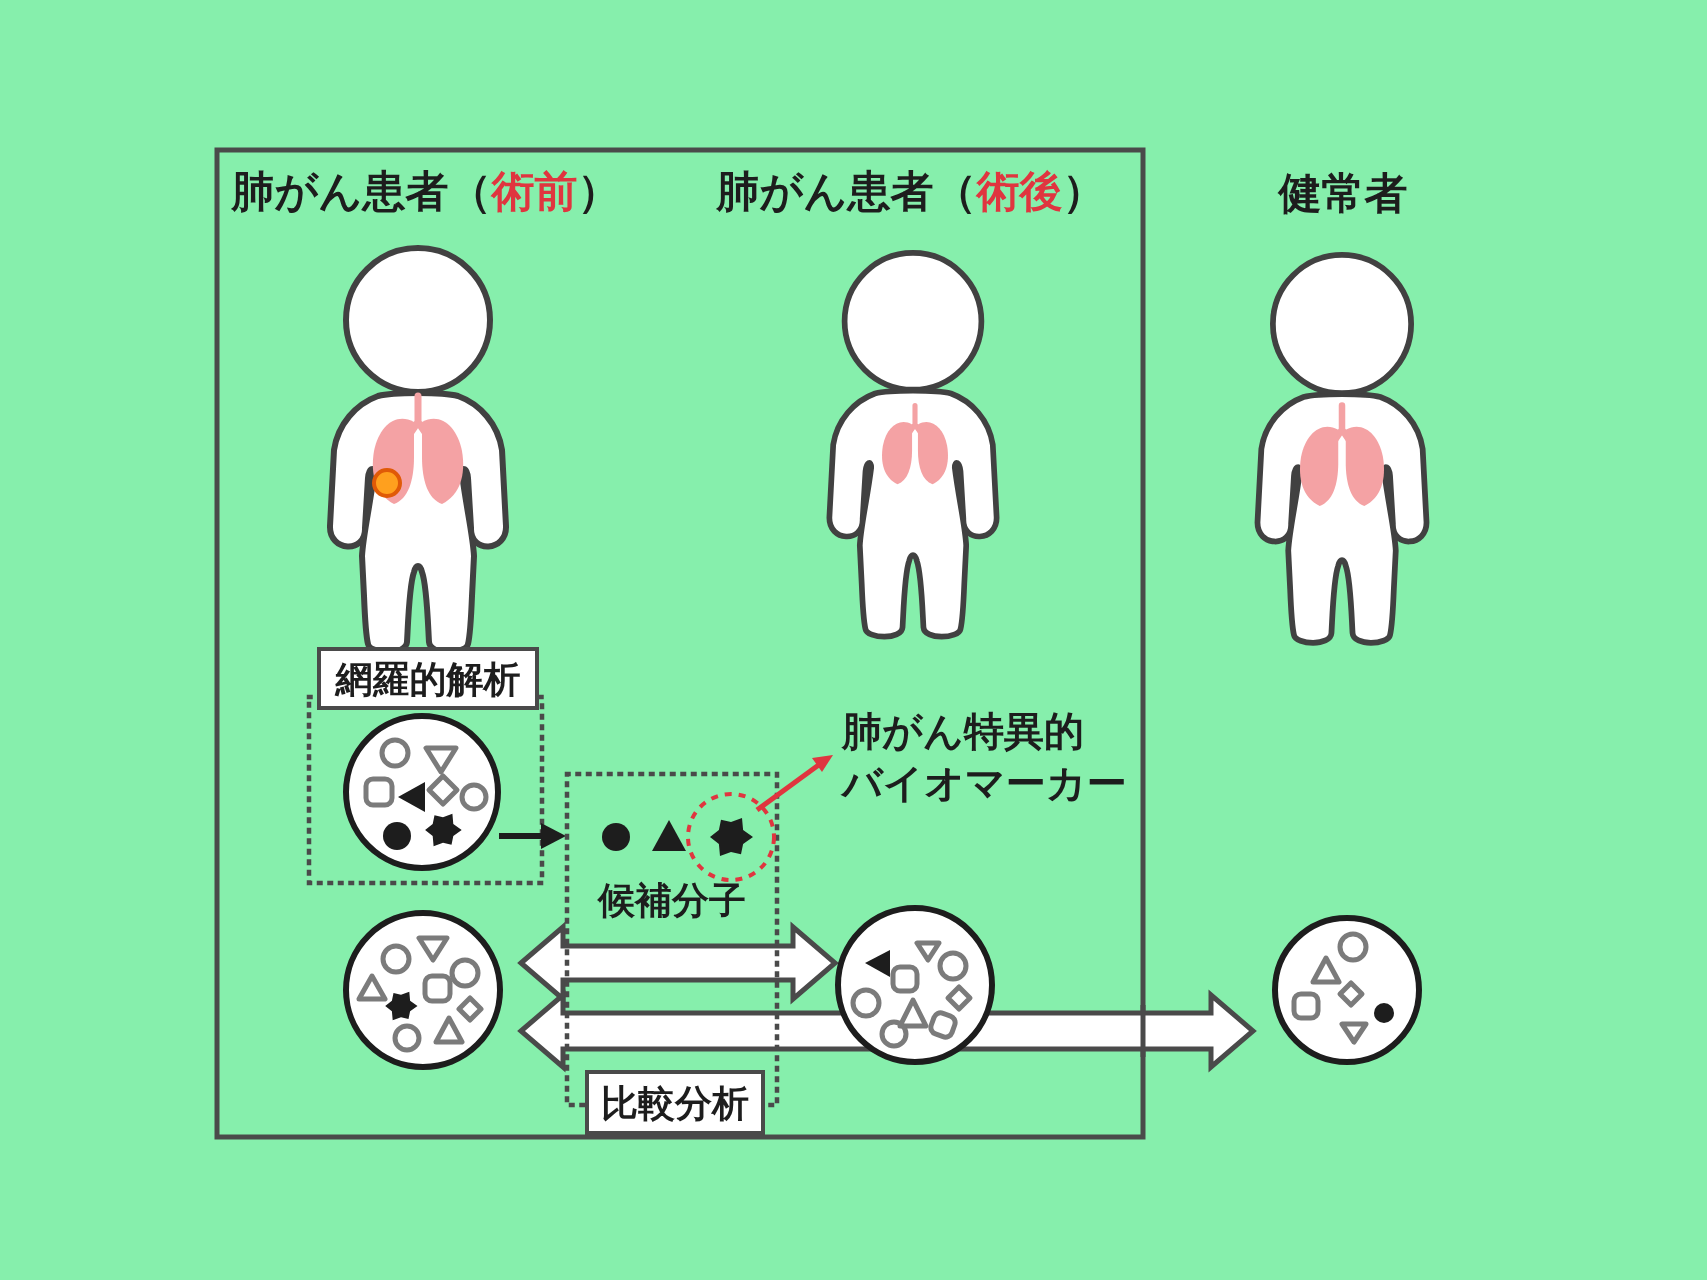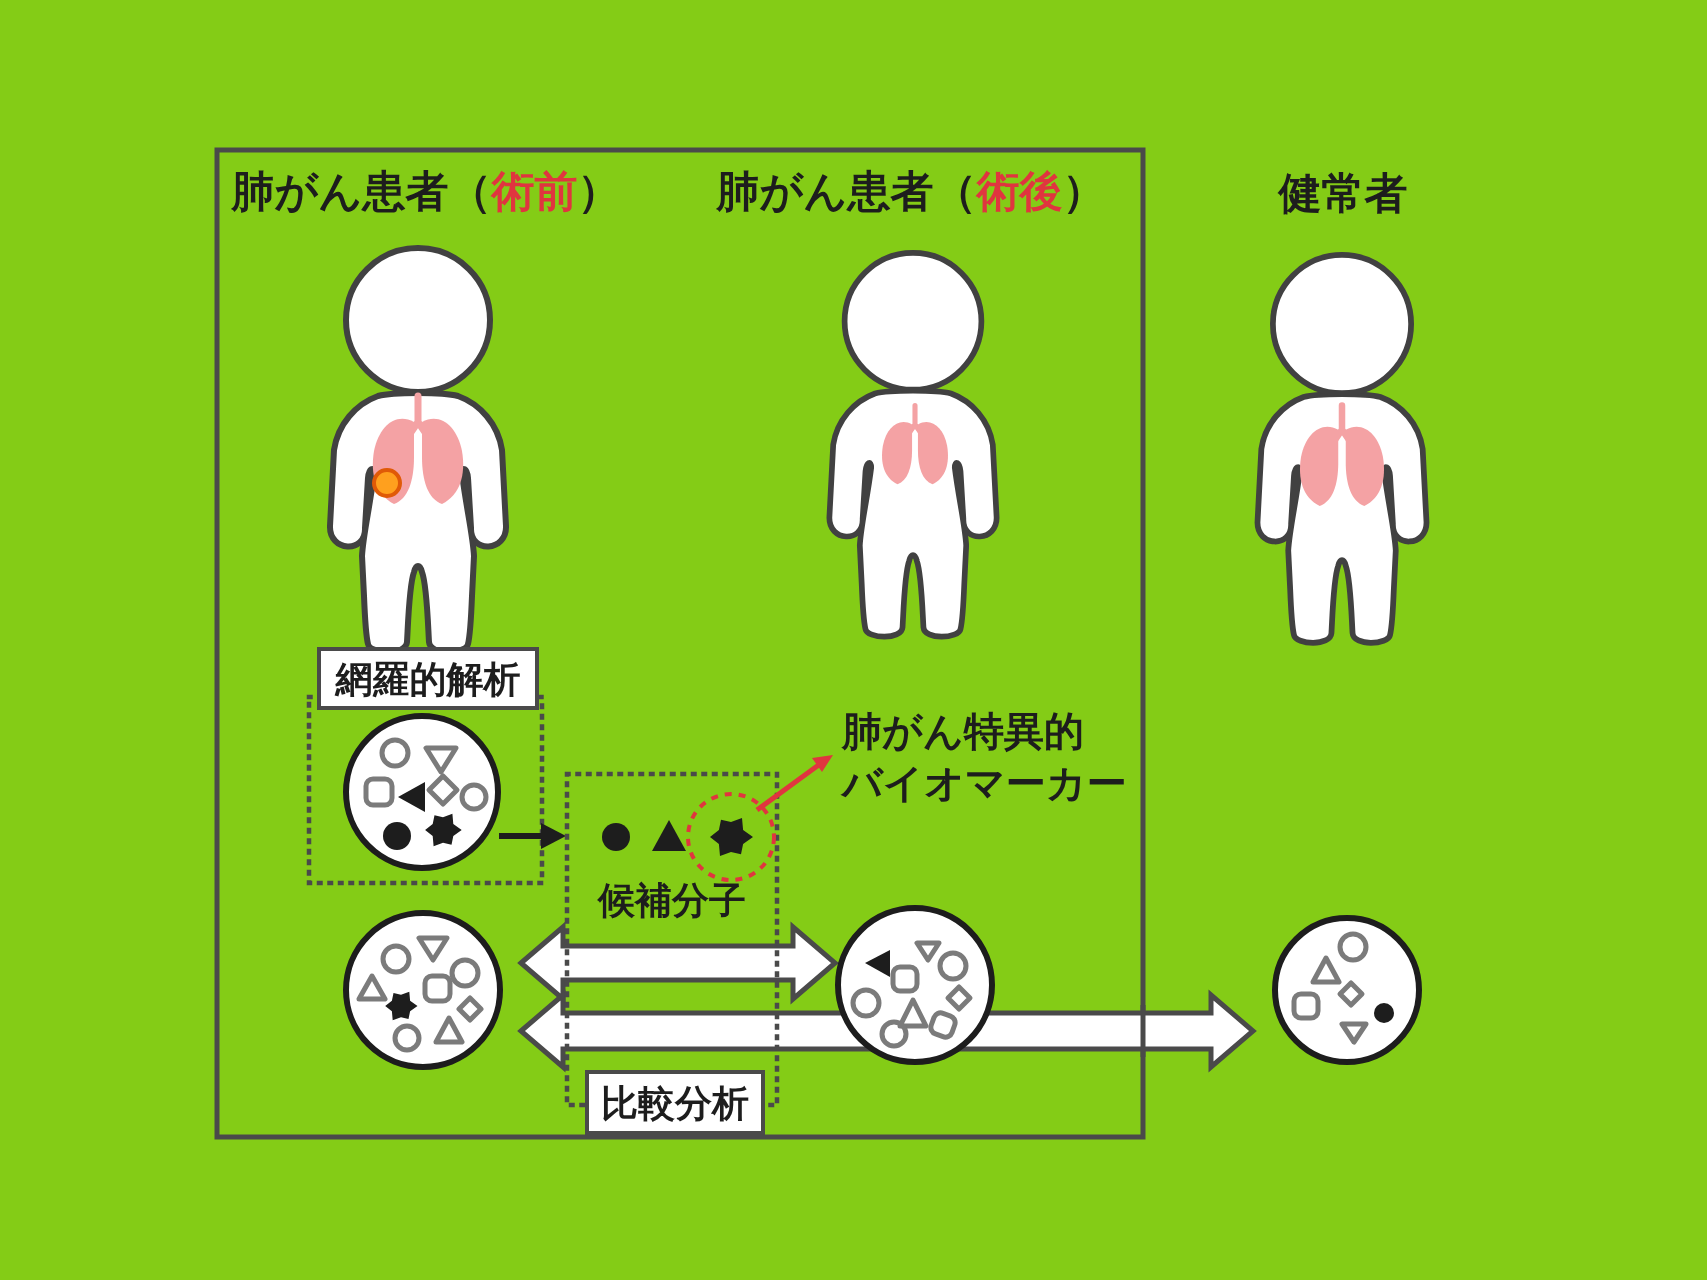--- a/index.html
+++ b/index.html
@@ -1,16 +1,16 @@
 <!DOCTYPE html>
 <html style="--accent-red: #e0353f; --ink: #1d1d1d; --outline-gray: #414141; --shape-gray: #7b7b7b; --border-gray: #4a4a4a; --lung-pink: #f4a2a4; --tumor-orange: #ffa01e; --tumor-ring: #e05a07;"><head>
 <meta charset="utf-8">
 <style>
   html,body{margin:0;padding:0;background:#ffffff;}
-  .stage{position:relative;width:1707px;height:1280px;background:#84cc16;overflow:hidden;
+  .stage{position:relative;width:1707px;height:1280px;background:#86efac;overflow:hidden;
          font-family:"Liberation Sans","DejaVu Sans",sans-serif;}
   svg text{font-family:"Liberation Sans","DejaVu Sans",sans-serif;}
   .title-text{font-size:43px;font-weight:bold;fill:var(--ink);letter-spacing:0px;}
   .accent{fill:var(--accent-red);}
   .label-text{font-size:37px;font-weight:bold;fill:var(--ink);}
   .biomarker-text{font-size:40px;font-weight:bold;fill:var(--ink);}
   .person-line{fill:#ffffff;stroke:var(--outline-gray);stroke-width:6;stroke-linejoin:round;}
   .lung{fill:var(--lung-pink);stroke:none;}
   .trachea{stroke:var(--lung-pink);stroke-width:7;fill:none;stroke-linecap:round;}
   .mol{fill:none;stroke:var(--shape-gray);stroke-width:5;stroke-linejoin:round;}

